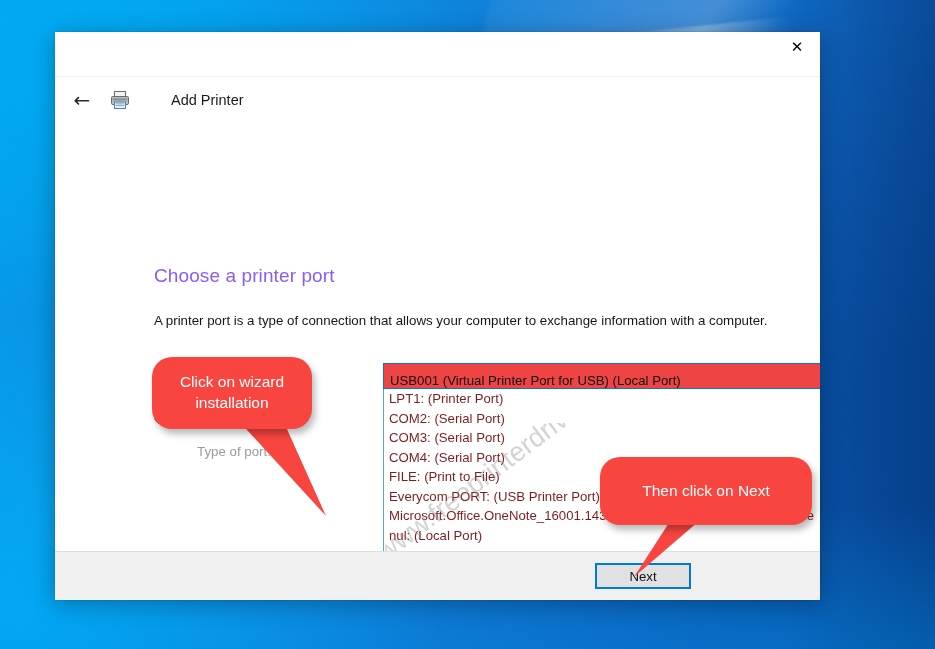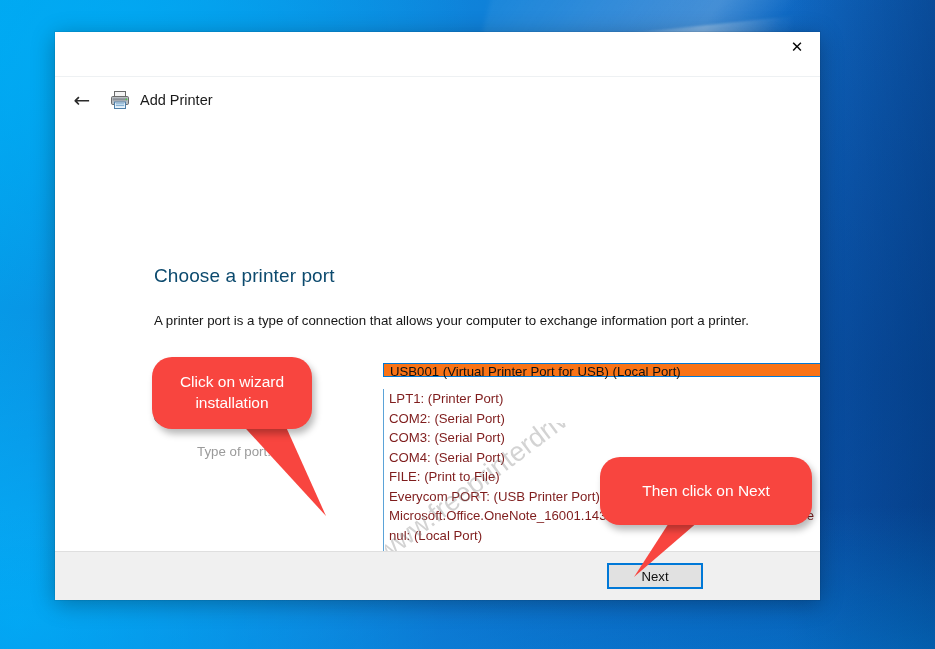--- a/index.html
+++ b/index.html
@@ -57,27 +57,27 @@
     display:flex;align-items:center;padding-left:10px;
   }
   .back-arrow{
     width:34px;height:34px;display:flex;align-items:center;justify-content:center;
     color:#2b2b2b;font-size:20px;font-family:"DejaVu Sans",sans-serif;cursor:default;
   }
   .printer-icon{
     width:22px;height:22px;margin-left:10px;margin-right:9px;
     position:relative;flex:0 0 auto;
   }
-  .nav-title{font-size:14.5px;color:#1a1a1a;}
+  .nav-title{font-size:14.5px;color:#1a1a1a;margin-left:31px;}
 
   .content{position:relative;padding:0 0 0 0;}
 
   .h1{
     position:absolute;left:99px;top:142px;
-    font-size:19px;color:#0c4a6e;letter-spacing:.1px;
+    font-size:19px;color:#8b5cf6;letter-spacing:.1px;
   }
   .desc{
     position:absolute;left:99px;top:190px;
     font-size:13.3px;color:#161616;
   }
 
   
   .radio-row{position:absolute;display:flex;align-items:center;}
   .radio-row.r1{left:99px;top:244px;}
   .radio-row.r2{left:99px;top:286px;}
@@ -89,23 +89,23 @@
     content:"";position:absolute;left:3px;top:3px;width:6px;height:6px;
     border-radius:50%;background:#1b1b1b;
   }
   .radio-label{font-size:13.3px;color:#111;}
   .typeofport{
     position:absolute;left:142px;top:321px;font-size:13.3px;color:#9b9b9b;
   }
 
   
   .combo{
-    position:absolute;left:328px;top:240px;width:466px;height:14px;
-    border:1px solid #0078d7;background:#f97316;box-sizing:border-box;
-    display:flex;align-items:flex-start;
+    position:absolute;left:328px;top:240px;width:466px;height:26px;
+    border:1px solid #0078d7;background:#ef4444;box-sizing:border-box;
+    display:flex;align-items:flex-end;
   }
   .combo-text{
     padding-left:6px;font-size:13.2px;color:#101010;white-space:nowrap;overflow:hidden;
   }
 
   
   .dropdown{
     position:absolute;left:328px;top:266px;width:466px;height:248px;
     background:#ffffff;border:1px solid #5ba3d8;border-top:none;box-sizing:border-box;
     overflow:hidden;
@@ -123,21 +123,21 @@
   .watermark span{
     position:absolute;left:-14px;top:120px;
     transform:rotate(-37deg);transform-origin:left top;
     font-size:27px;color:rgba(120,120,120,0.33);
     white-space:nowrap;font-family:"Liberation Sans", sans-serif;
   }
 
   
   .footer{
     position:absolute;left:0;bottom:0;width:100%;height:48px;
-    background:#f0f0f0;border-top:1px solid #dfdfdf;padding-left:12px;
+    background:#f0f0f0;border-top:1px solid #dfdfdf;
   }
   .btn{
     position:absolute;top:11px;height:26px;width:96px;
     background:#e1e1e1;border:1px solid #adadad;box-sizing:border-box;
     font-size:13.2px;color:#101010;
     display:flex;align-items:center;justify-content:center;cursor:default;
     font-family:"Liberation Sans", sans-serif;
   }
   .btn.next{right:129px;border:2px solid #0078d7;}
   .btn.cancel{right:22px;}
@@ -184,21 +184,21 @@
         <rect x="6.8" y="16.2" width="8.4" height="0.9" fill="#6fa2c9"></rect>
         <circle cx="17.4" cy="10.3" r="0.9" fill="#49d04a"></circle>
       </svg>
     </div>
     <div class="nav-title">Add Printer</div>
   </div>
 
   <div class="content">
 
     <div class="h1">Choose a printer port</div>
-    <div class="desc">A printer port is a type of connection that allows your computer to exchange information port a printer.</div>
+    <div class="desc">A printer port is a type of connection that allows your computer to exchange information with a computer.</div>
 
     <div class="radio-row r1">
       <div class="radio checked"></div>
       <div class="radio-label">Use an existing port:</div>
     </div>
 
     <div class="radio-row r2">
       <div class="radio"></div>
       <div class="radio-label">Create a new port:</div>
     </div>

